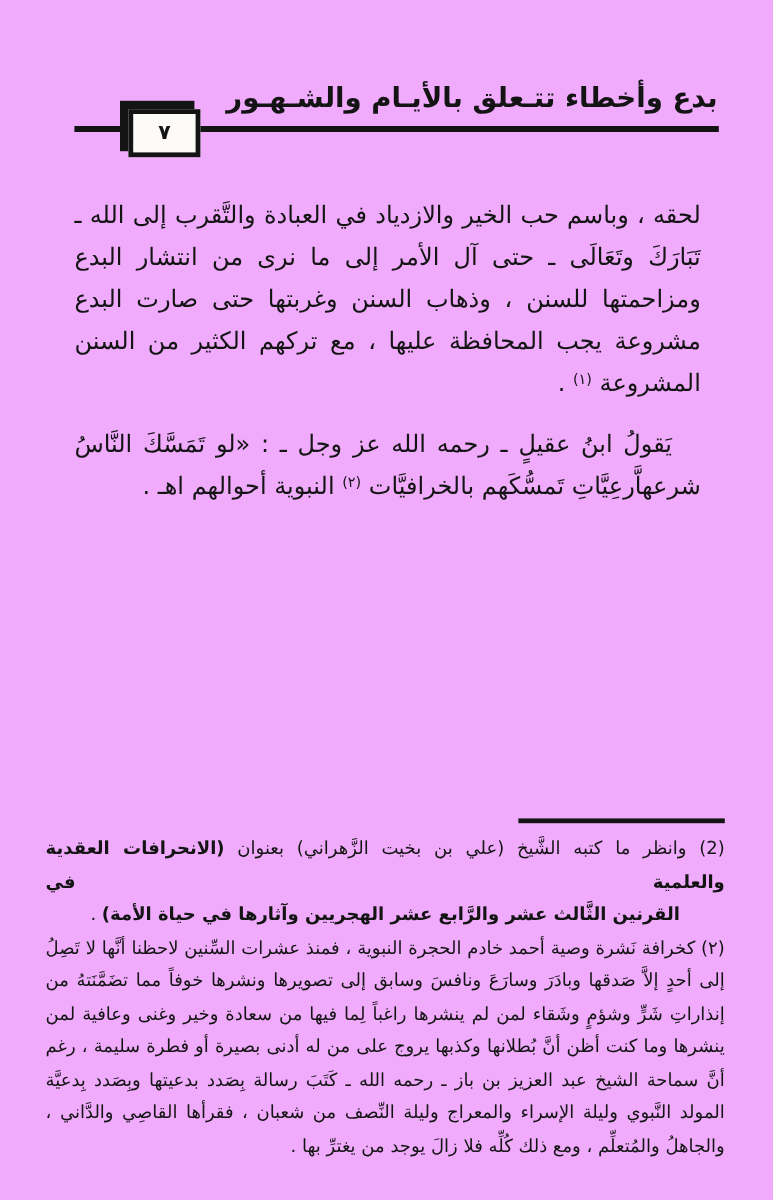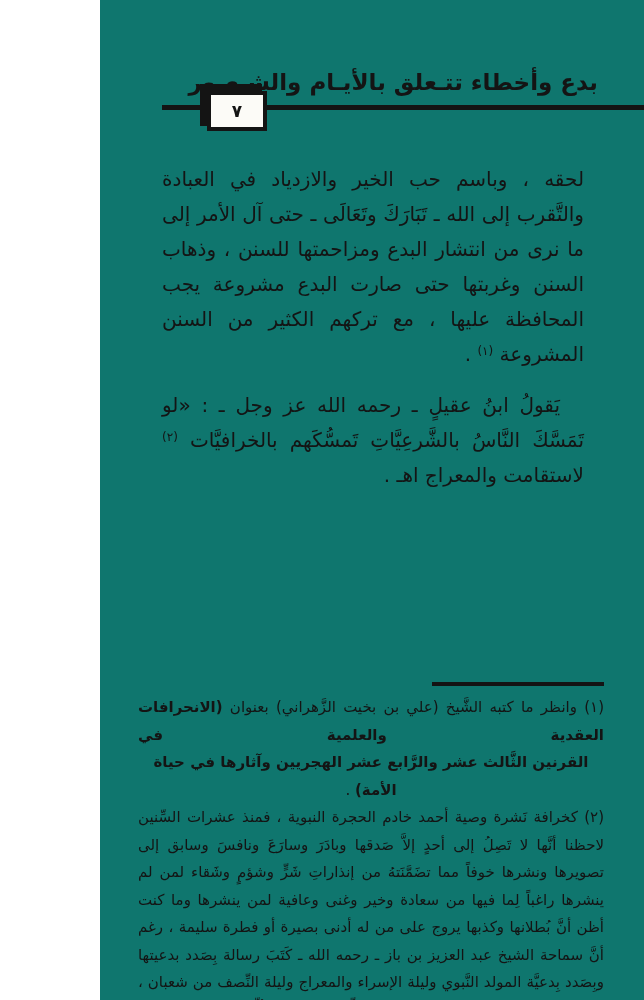--- a/index.html
+++ b/index.html
@@ -1,19 +1,19 @@
 <!DOCTYPE html>
 <html lang="ar" dir="rtl"><head>
 <meta charset="utf-8">
 <style>
   html,body{margin:0;padding:0;}
   .page{
     position:relative;
-    width:544px;height:1000px;
-    background:#0f766e;
+    width:644px;height:1000px;
+    background:#f0abfc;
     color:#141414;
     font-family:"DejaVu Sans",sans-serif;
     direction:rtl;
     overflow:hidden;
   }
   
   .header-title{
     position:absolute;
     top:69px;right:46px;
     font-size:23px;
@@ -105,27 +105,27 @@
   <div class="header-rule"></div>
   <div class="page-num-wrap">
     <div class="page-num-shadow"></div>
     <div class="page-num-box">
       <span class="page-num">٧</span>
     </div>
   </div>
 
   <div class="body-text">
     <p><span>لحقه ، وباسم حب الخير والازدياد في العبادة والتَّقرب إلى الله ـ تَبَارَكَ وتَعَالَى ـ حتى آل الأمر إلى ما نرى من انتشار البدع ومزاحمتها للسنن ، وذهاب السنن وغربتها حتى صارت البدع مشروعة يجب المحافظة عليها ، مع تركهم الكثير من السنن المشروعة </span><sup class="fn-ref">(١)</sup><span> .</span></p>
-    <p class="indent"><span>يَقولُ ابنُ عقيلٍ ـ رحمه الله عز وجل ـ : «لو تَمَسَّكَ النَّاسُ بالشَّرعِيَّاتِ تَمسُّكَهم بالخرافيَّات </span><sup class="fn-ref">(٢)</sup><span> لاستقامت والمعراج اهـ .</span></p>
+    <p class="indent"><span>يَقولُ ابنُ عقيلٍ ـ رحمه الله عز وجل ـ : «لو تَمَسَّكَ النَّاسُ شرعهاَّرعِيَّاتِ تَمسُّكَهم بالخرافيَّات </span><sup class="fn-ref">(٢)</sup><span> النبوية أحوالهم اهـ .</span></p>
   </div>
 
   <div class="footer">
     <div class="fn-rule"></div>
     <div class="footnote">
-      <span class="f1-line1"><span>(١) وانظر ما كتبه الشَّيخ (علي بن بخيت الزَّهراني) بعنوان </span><b>(الانحرافات العقدية والعلمية في</b></span>
+      <span class="f1-line1"><span>(2) وانظر ما كتبه الشَّيخ (علي بن بخيت الزَّهراني) بعنوان </span><b>(الانحرافات العقدية والعلمية في</b></span>
       <span class="f1-line2"><b>القرنين الثَّالث عشر والرَّابع عشر الهجريين وآثارها في حياة الأمة)</b><span class="tail"> .</span></span>
     </div>
     <div class="footnote">
       <span>(٢) كخرافة نَشرة وصية أحمد خادم الحجرة النبوية ، فمنذ عشرات السِّنين لاحظنا أنَّها لا تَصِلُ إلى أحدٍ إلاَّ صَدقها وبادَرَ وسارَعَ ونافسَ وسابق إلى تصويرها ونشرها خوفاً مما تضَمَّنَتهُ من إنذاراتِ شَرٍّ وشؤمٍ وشَقاء لمن لم ينشرها راغباً لِما فيها من سعادة وخير وغنى وعافية لمن ينشرها وما كنت أظن أنَّ بُطلانها وكذبها يروج على من له أدنى بصيرة أو فطرة سليمة ، رغم أنَّ سماحة الشيخ عبد العزيز بن باز ـ رحمه الله ـ كَتَبَ رسالة بِصَدد بدعيتها وبِصَدد بِدعيَّة المولد النَّبوي وليلة الإسراء والمعراج وليلة النِّصف من شعبان ، فقرأها القاصِي والدَّاني ، والجاهلُ والمُتعلِّم ، ومع ذلك كُلِّه فلا زالَ يوجد من يغترِّ بها .</span>
     </div>
   </div>
 
 </div>
 
 </body></html>

